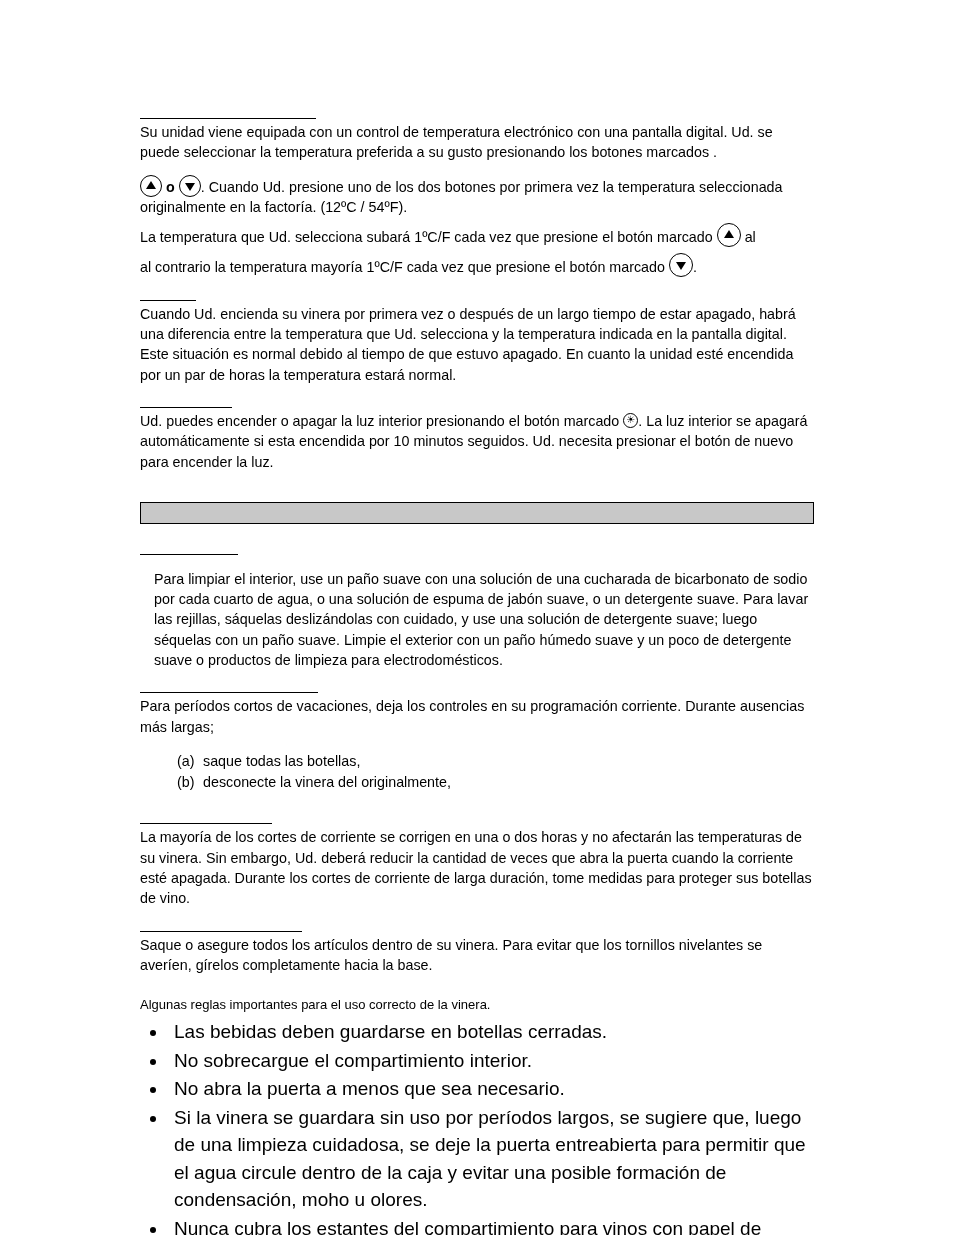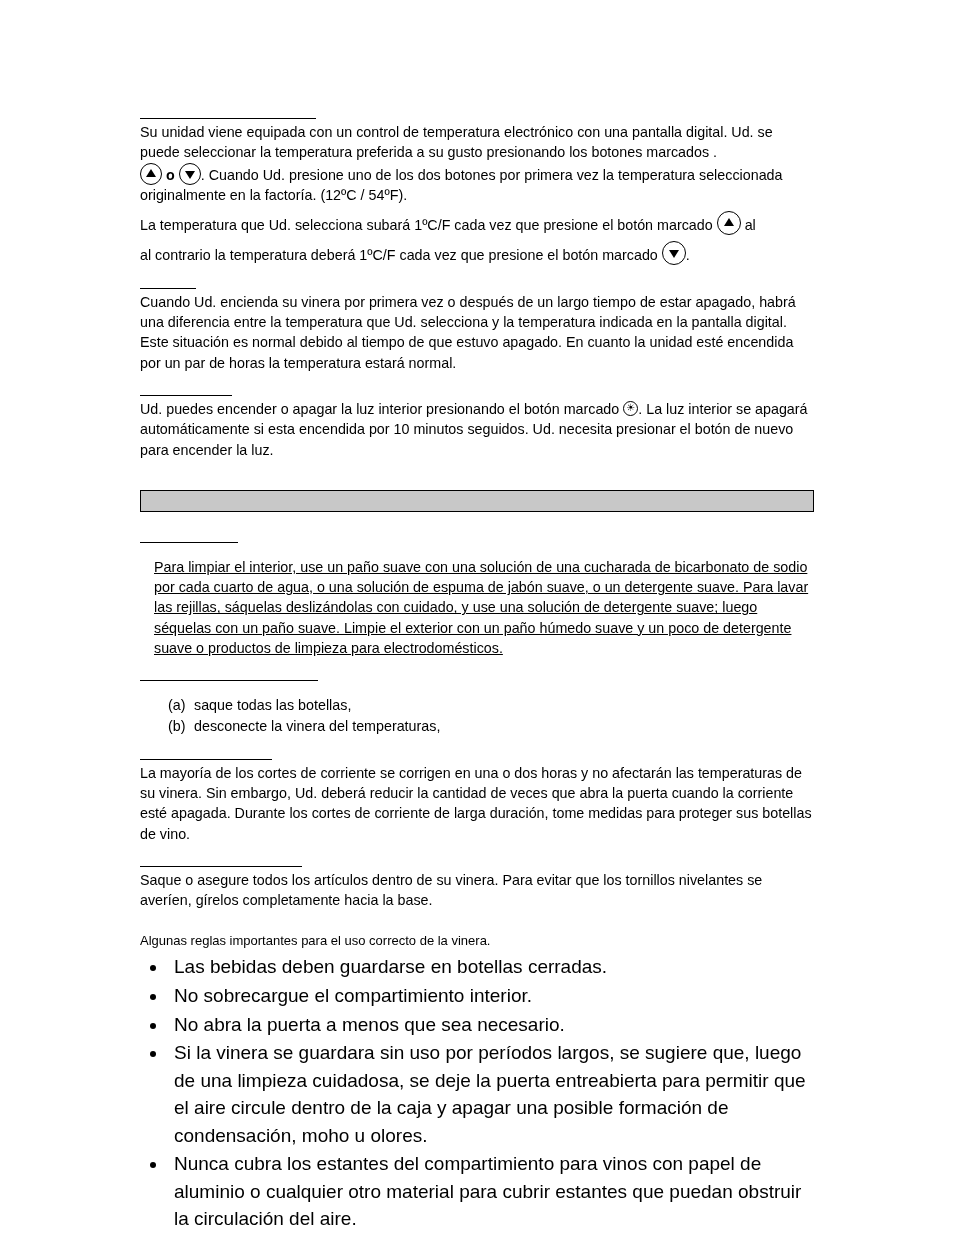--- a/index.html
+++ b/index.html
@@ -87,24 +87,23 @@
 
   .gray-bar {
     height: 20px;
     background: #c8c8c8;
     border: 1.2px solid #000;
     margin: 0;
   }
 
   .indent-block {
     padding-left: 14px;
-    text-decoration: underline;
   }
   .list-abc {
-    margin: 0;
+    margin: 9px;
     padding: 0;
     list-style: none;
     font-size: 14.3px;
     line-height: 1.45;
     padding-left: 28px;
   }
   .list-abc li { white-space: pre; }
   .list-abc .lbl { display: inline-block; width: 26px; }
 
   .heading-rules {
@@ -124,33 +123,33 @@
   }
 </style>
 </head>
 <body>
 
 <div class="page">
 
   <div class="sec">
     <div class="rule w-ctrl"></div>
     <p><span>Su unidad viene equipada con un control de temperatura electrónico con una pantalla digital. Ud. se puede seleccionar la temperatura preferida a su gusto presionando los botones marcados</span> <span>.</span></p>
-    <p style="margin-top:0;">
+    <p style="margin-top:12px;">
       <span class="tri-btn up"></span>
       <strong>o</strong>
       <span class="tri-btn down"></span><span>.</span>
       <span>Cuando Ud. presione uno de los dos botones por primera vez la temperatura seleccionada originalmente en la factoría.  (12ºC / 54ºF).</span>
     </p>
     <p style="margin-top:6px;">
       <span>La temperatura que Ud. selecciona subará 1ºC/F cada vez que presione el botón marcado</span>
       <span class="tri-btn up big"></span>
       <span>al</span>
     </p>
     <p style="margin-top:6px;">
-      <span>al contrario la temperatura deberá 1ºC/F cada vez que presione el botón marcado</span>
+      <span>al contrario la temperatura mayoría 1ºC/F cada vez que presione el botón marcado</span>
       <span class="tri-btn down big"></span><span>.</span>
     </p>
   </div>
 
   <div class="gap-md"></div>
 
   <div class="sec">
     <div class="rule w-short"></div>
     <p>Cuando Ud. encienda su vinera por primera vez o después de un largo tiempo de estar apagado, habrá una diferencia entre la temperatura que Ud. selecciona y la temperatura indicada en la pantalla digital.  Este situación es normal debido al tiempo de que estuvo apagado.  En cuanto la unidad esté encendida por un par de horas la temperatura estará normal.</p>
   </div>
@@ -177,23 +176,24 @@
     <div class="rule w-med2"></div>
     <div class="indent-block">
       <p style="margin-top:14px;">Para limpiar el interior, use un paño suave con una solución de una cucharada de bicarbonato de sodio por cada cuarto de agua, o una solución de espuma de jabón suave, o un detergente suave.  Para lavar las rejillas, sáquelas deslizándolas con cuidado, y use una solución de detergente suave; luego séquelas con un paño suave.  Limpie el exterior con un paño húmedo suave y un poco de detergente suave o productos de limpieza para electrodomésticos.</p>
     </div>
   </div>
 
   <div class="gap-md"></div>
 
   <div class="sec">
     <div class="rule w-long"></div>
+    <p>Para períodos cortos de vacaciones, deja los controles en su programación corriente.  Durante ausencias más largas;</p>
     <ul class="list-abc" style="margin-top:14px;">
       <li><span class="lbl">(a)</span><span>saque todas las botellas,</span></li>
-      <li><span class="lbl">(b)</span><span>desconecte la vinera del temperaturas,</span></li>
+      <li><span class="lbl">(b)</span><span>desconecte la vinera del originalmente,</span></li>
     </ul>
   </div>
 
   <div class="gap-md"></div>
 
   <div class="sec">
     <div class="rule w-long3"></div>
     <p>La mayoría de los cortes de corriente se corrigen en una o dos horas y no afectarán las temperaturas de su vinera.  Sin embargo, Ud. deberá reducir la cantidad de veces que abra la puerta cuando la corriente esté apagada.  Durante los cortes de corriente de larga duración, tome medidas para proteger sus botellas de vino.</p>
   </div>
 
@@ -205,18 +205,18 @@
   </div>
 
   <div class="gap-md"></div>
 
   <div class="sec">
     <p class="heading-rules">Algunas reglas importantes para el uso correcto de la vinera.</p>
     <ul class="bullets">
       <li>Las bebidas deben guardarse en botellas cerradas.</li>
       <li>No sobrecargue el compartimiento interior.</li>
       <li>No abra la puerta a menos que sea necesario.</li>
-      <li>Si la vinera se guardara sin uso por períodos largos, se sugiere que, luego de una limpieza cuidadosa, se deje la puerta entreabierta para permitir que el aire circule dentro de la caja y apagar una posible formación de condensación, moho u olores.</li>
+      <li>Si la vinera se guardara sin uso por períodos largos, se sugiere que, luego de una limpieza cuidadosa, se deje la puerta entreabierta para permitir que el agua circule dentro de la caja y evitar una posible formación de condensación, moho u olores.</li>
       <li>Nunca cubra los estantes del compartimiento para vinos con papel de aluminio o cualquier otro material para cubrir estantes que puedan obstruir la circulación del aire.</li>
     </ul>
   </div>
 
 </div>
 
 </body></html>

